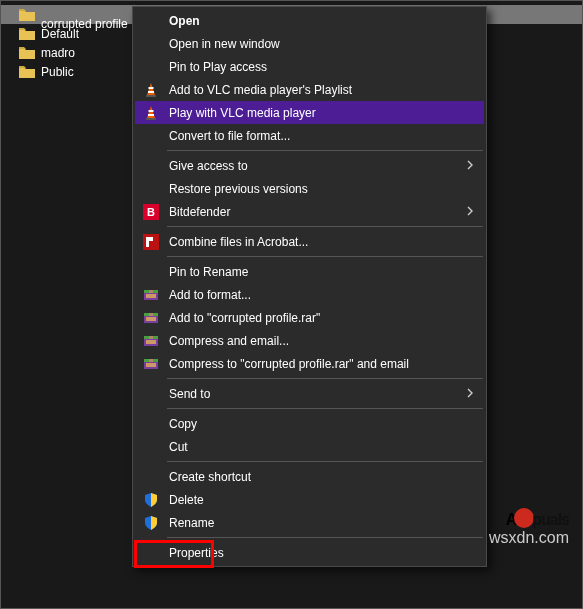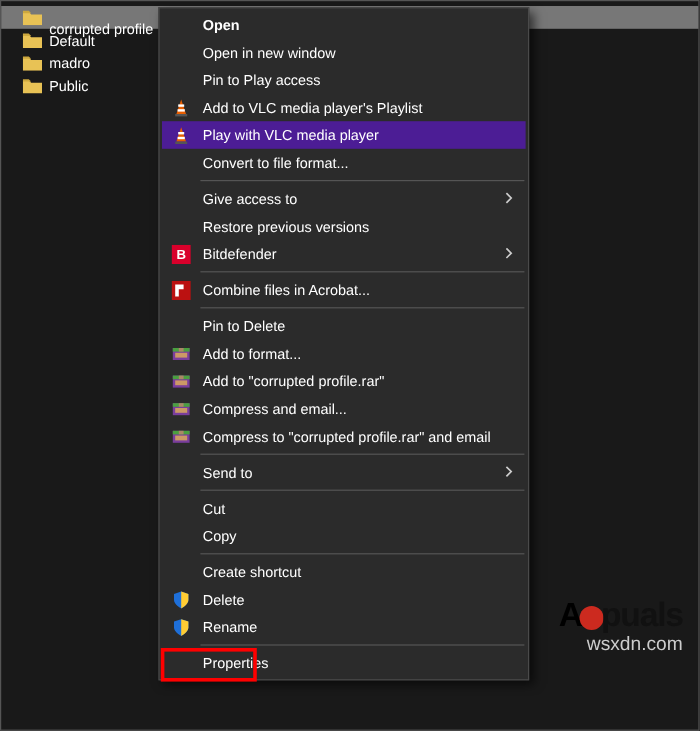--- a/index.html
+++ b/index.html
@@ -37,21 +37,21 @@
       width: 16px; height: 13px;
     }
     .folder-icon svg { display:block; }
     .file-label { color: #fff; }
     .file-row.selected .file-label { color: #fff; margin-top: 18px; }
 
     .context-menu {
       position: absolute;
       top: 6px;
       left: 132px;
-      width: 309px;
+      width: 355px;
       background: #2b2b2b;
       border: 1px solid #4a4a4a;
       box-shadow: 4px 4px 8px rgba(0,0,0,0.6);
       padding: 2px 2px;
     }
     .menu-item {
       display: flex;
       align-items: center;
       height: 23px;
       position: relative;
@@ -93,21 +93,21 @@
       width: 80px;
       height: 28px;
       pointer-events: none;
     }
 
     .watermark {
       position: absolute;
       right: 14px;
       bottom: 80px;
       font-family: Arial, sans-serif;
-      font-size: 28px;
+      font-size: 16px;
       font-weight: 700;
       color: #111;
       letter-spacing: -1px;
     }
     .watermark .a1 { color: #000; }
     .watermark .blob {
       display:inline-block;
       width:20px;height:20px;
       background:#cc2a1f;
       border-radius:50%;
@@ -228,21 +228,21 @@
       <span class="menu-icon">
         <svg viewBox="0 0 16 16">
           <rect width="16" height="16" fill="#b11"></rect>
           <path d="M3 13 L3 3 L10 3 L10 7 L6 7 L6 13 Z" fill="#fff"></path>
         </svg>
       </span>
       <span>Combine files in Acrobat...</span>
     </div>
     <div class="menu-sep"></div>
     <div class="menu-item">
-      <span>Pin to Delete</span>
+      <span>Pin to Rename</span>
     </div>
     <div class="menu-item">
       <span class="menu-icon">
         <svg viewBox="0 0 16 16">
           <rect x="1" y="3" width="14" height="10" fill="#7a3e9d"></rect>
           <rect x="1" y="3" width="14" height="3" fill="#4aa03f"></rect>
           <rect x="3" y="7" width="10" height="4" fill="#c96"></rect>
           <rect x="6" y="3" width="4" height="3" fill="#a86"></rect>
         </svg>
       </span>
@@ -283,24 +283,24 @@
     </div>
     <div class="menu-sep"></div>
     <div class="menu-item">
       <span>Send to</span>
       <span class="sub-arrow"><svg width="8" height="10" viewBox="0 0 8 10">
           <path d="M2 1 L6 5 L2 9" stroke="#ccc" stroke-width="1.4" fill="none"></path>
         </svg></span>
     </div>
     <div class="menu-sep"></div>
     <div class="menu-item">
+      <span>Copy</span>
+    </div>
+    <div class="menu-item">
       <span>Cut</span>
-    </div>
-    <div class="menu-item">
-      <span>Copy</span>
     </div>
     <div class="menu-sep"></div>
     <div class="menu-item">
       <span>Create shortcut</span>
     </div>
     <div class="menu-item">
       <span class="menu-icon">
         <svg viewBox="0 0 16 16">
           <path d="M8 1 L14 3 L14 8 C14 12 8 15 8 15 C8 15 2 12 2 8 L2 3 Z" fill="#1e6fd9"></path>
           <path d="M8 1 L14 3 L14 8 C14 12 8 15 8 15 Z" fill="#ffcc33"></path>

